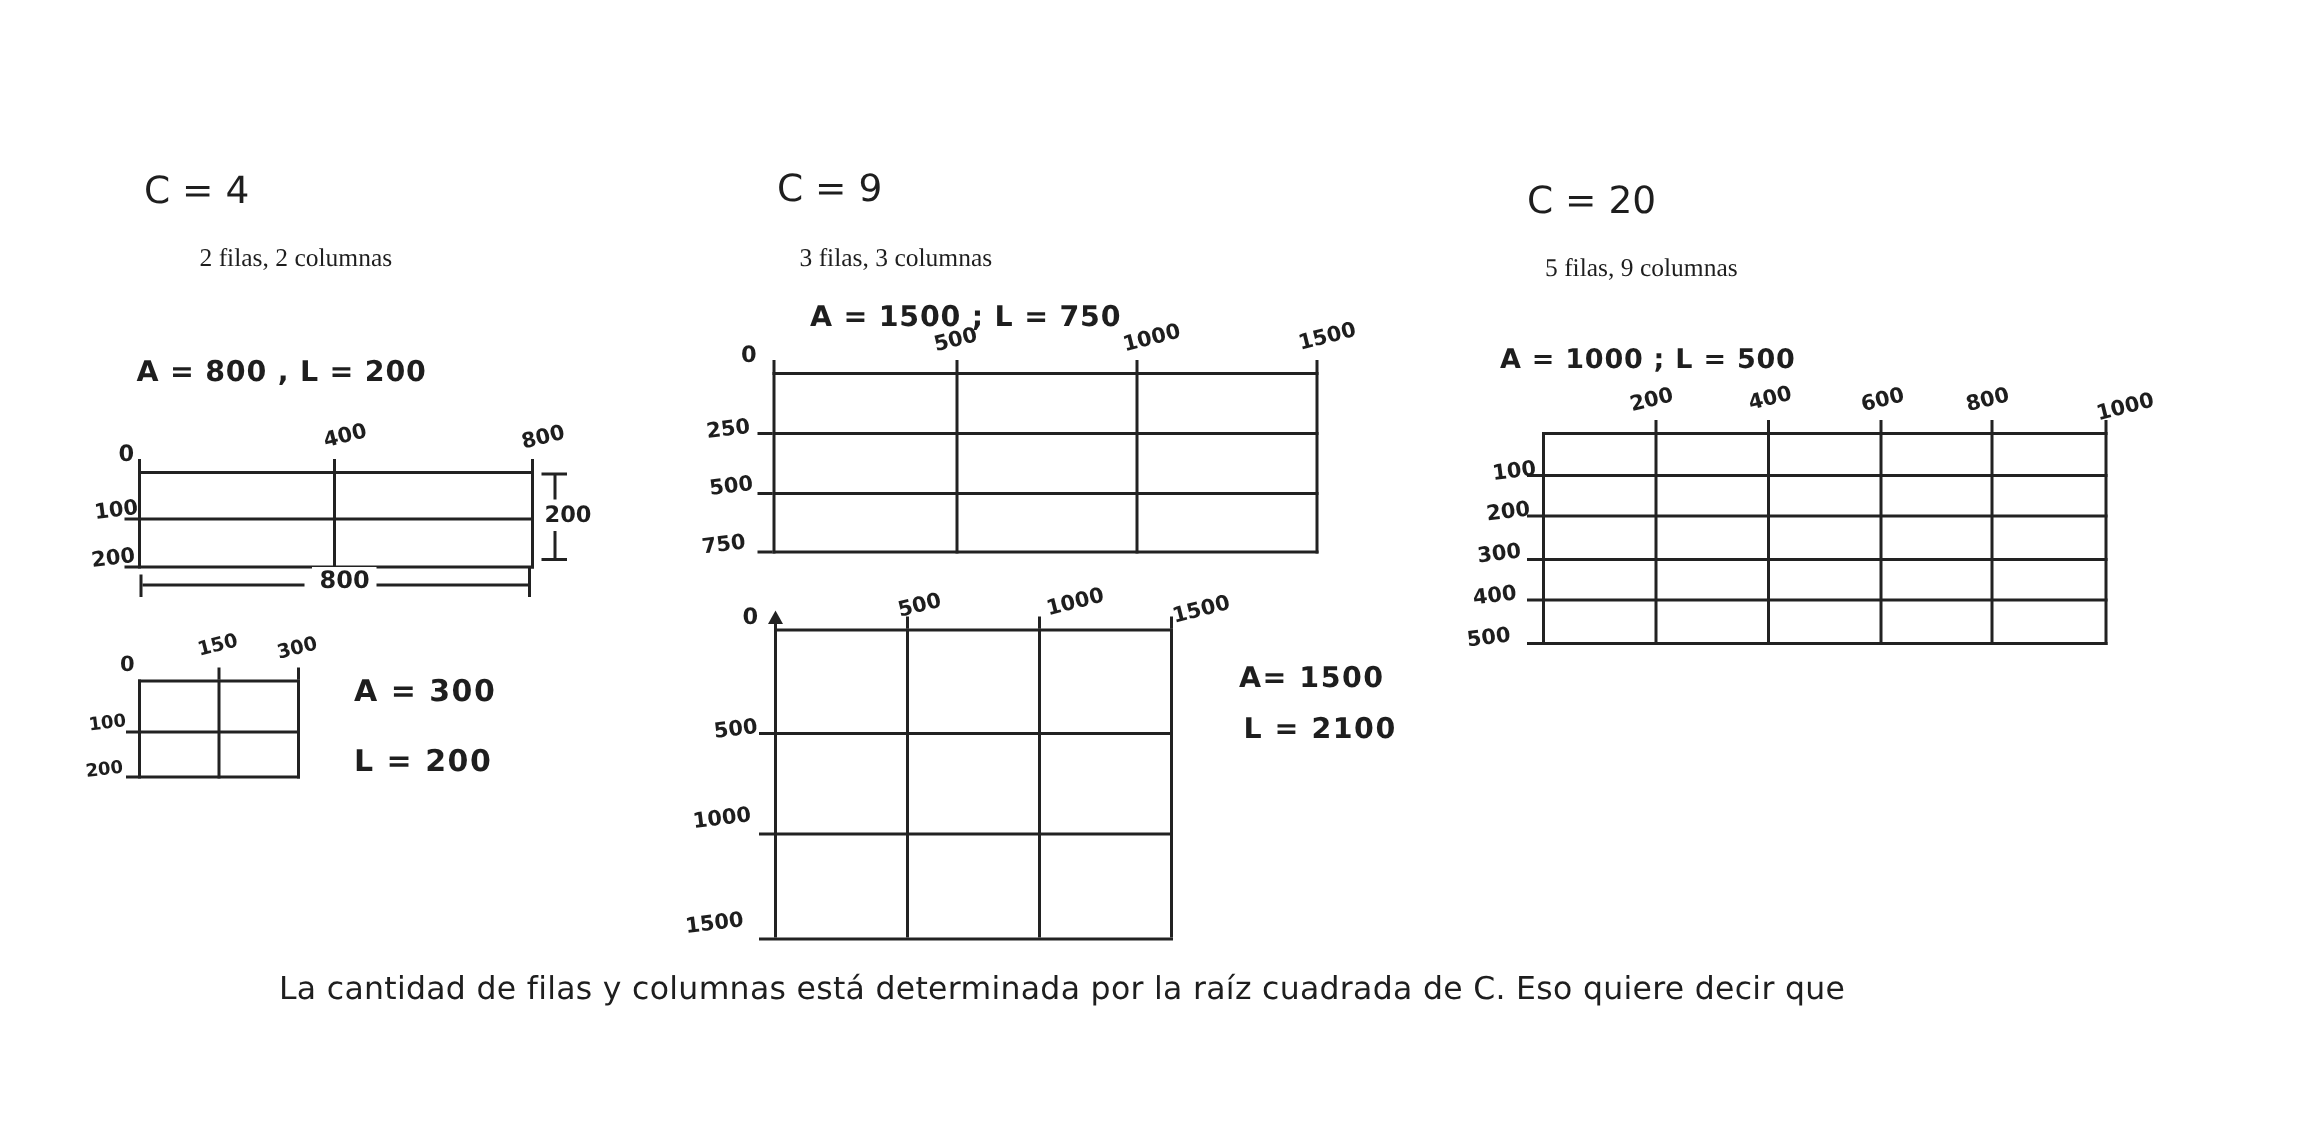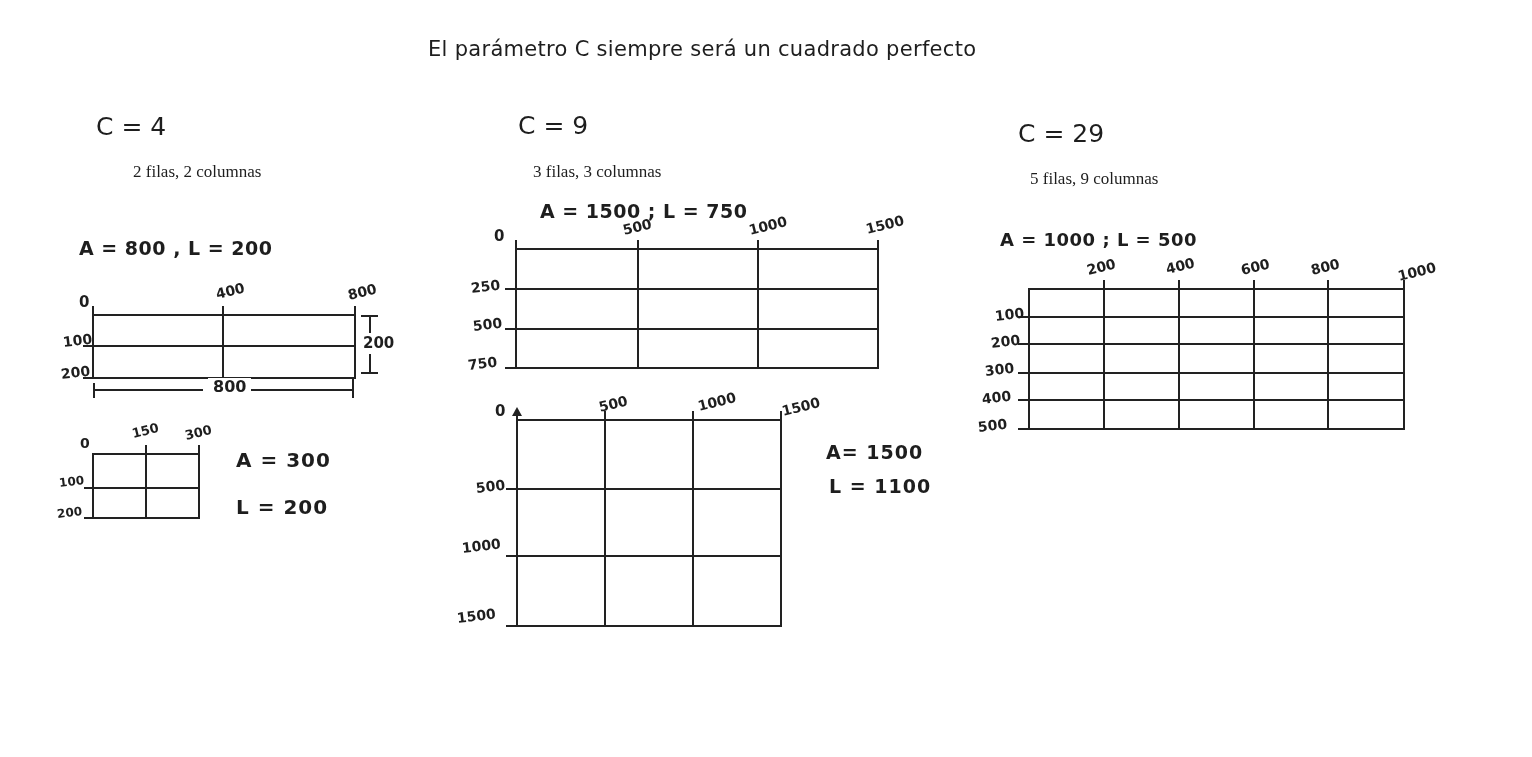--- a/index.html
+++ b/index.html
@@ -20,25 +20,24 @@
   .footer{font-size:21px;letter-spacing:0.2px;}
   .dim-num{font-weight:bold;font-size:16px;background:#fff;padding:0 5px;}
   .arrow-up{position:absolute;width:0;height:0;border-left:5px solid transparent;
             border-right:5px solid transparent;border-bottom:9px solid #222;}
 </style>
 </head>
 <body>
 
 <div class="page">
 
-  <div class="t title" style="left:428px;top:38px;">El parámetro C siempre será un cuadrado perfecto</div>
 
   <div class="t c-label" style="left:96px;top:113px;">C = 4</div>
   <div class="t desc" style="left:133px;top:163px;">2 filas, 2 columnas</div>
-  <div class="t params" style="left:79px;top:238px;">A = 800 ,   L = 200</div>
+  <div class="t params" style="left:91px;top:238px;">A = 800 ,   L = 200</div>
 
   <div class="h" style="left:92px;top:314px;width:264px;"></div>
   <div class="h" style="left:92px;top:345px;width:264px;"></div>
   <div class="h" style="left:92px;top:377px;width:264px;"></div>
   <div class="v" style="left:92px;top:314px;height:65px;"></div>
   <div class="v" style="left:222px;top:314px;height:65px;"></div>
   <div class="v" style="left:354px;top:314px;height:65px;"></div>
   <div class="v" style="left:92px;top:306px;height:8px;"></div>
   <div class="v" style="left:222px;top:306px;height:8px;"></div>
   <div class="v" style="left:354px;top:306px;height:8px;"></div>
@@ -123,23 +122,23 @@
   <div class="h" style="left:506px;top:555px;width:10px;"></div>
   <div class="h" style="left:506px;top:625px;width:10px;"></div>
   <div class="t num-lg" style="left:495px;top:403px;">0</div>
   <div class="t num rx" style="left:601px;top:400px;">500</div>
   <div class="t num rx" style="left:700px;top:399px;">1000</div>
   <div class="t num rx" style="left:784px;top:404px;">1500</div>
   <div class="t num ry" style="left:477px;top:481px;">500</div>
   <div class="t num ry" style="left:463px;top:541px;">1000</div>
   <div class="t num ry" style="left:458px;top:611px;">1500</div>
   <div class="t side-label" style="left:826px;top:442px;font-size:19px;">A= 1500</div>
-  <div class="t side-label" style="left:829px;top:476px;font-size:19px;">L = 1100</div>
+  <div class="t side-label" style="left:829px;top:476px;font-size:19px;">L = 2100</div>
 
-  <div class="t c-label" style="left:1018px;top:120px;">C = 29</div>
+  <div class="t c-label" style="left:1018px;top:120px;">C = 20</div>
   <div class="t desc" style="left:1030px;top:170px;">5 filas, 9 columnas</div>
   <div class="t params" style="left:1000px;top:230px;font-size:18px;">A = 1000  ;   L = 500</div>
 
   <div class="h" style="left:1028px;top:288px;width:377px;"></div>
   <div class="h" style="left:1028px;top:316px;width:377px;"></div>
   <div class="h" style="left:1028px;top:343px;width:377px;"></div>
   <div class="h" style="left:1028px;top:372px;width:377px;"></div>
   <div class="h" style="left:1028px;top:399px;width:377px;"></div>
   <div class="h" style="left:1028px;top:428px;width:377px;"></div>
   <div class="v" style="left:1028px;top:288px;height:142px;"></div>
@@ -162,14 +161,15 @@
   <div class="t num rx" style="left:1168px;top:262px;">400</div>
   <div class="t num rx" style="left:1243px;top:263px;">600</div>
   <div class="t num rx" style="left:1313px;top:263px;">800</div>
   <div class="t num rx" style="left:1400px;top:269px;">1000</div>
   <div class="t num ry" style="left:996px;top:309px;">100</div>
   <div class="t num ry" style="left:992px;top:336px;">200</div>
   <div class="t num ry" style="left:986px;top:364px;">300</div>
   <div class="t num ry" style="left:983px;top:392px;">400</div>
   <div class="t num ry" style="left:979px;top:420px;">500</div>
 
+  <div class="t footer" style="left:186px;top:648px;">La cantidad de filas y columnas está determinada por la raíz cuadrada de C. Eso quiere decir que</div>
 
 </div>
 
 </body></html>

